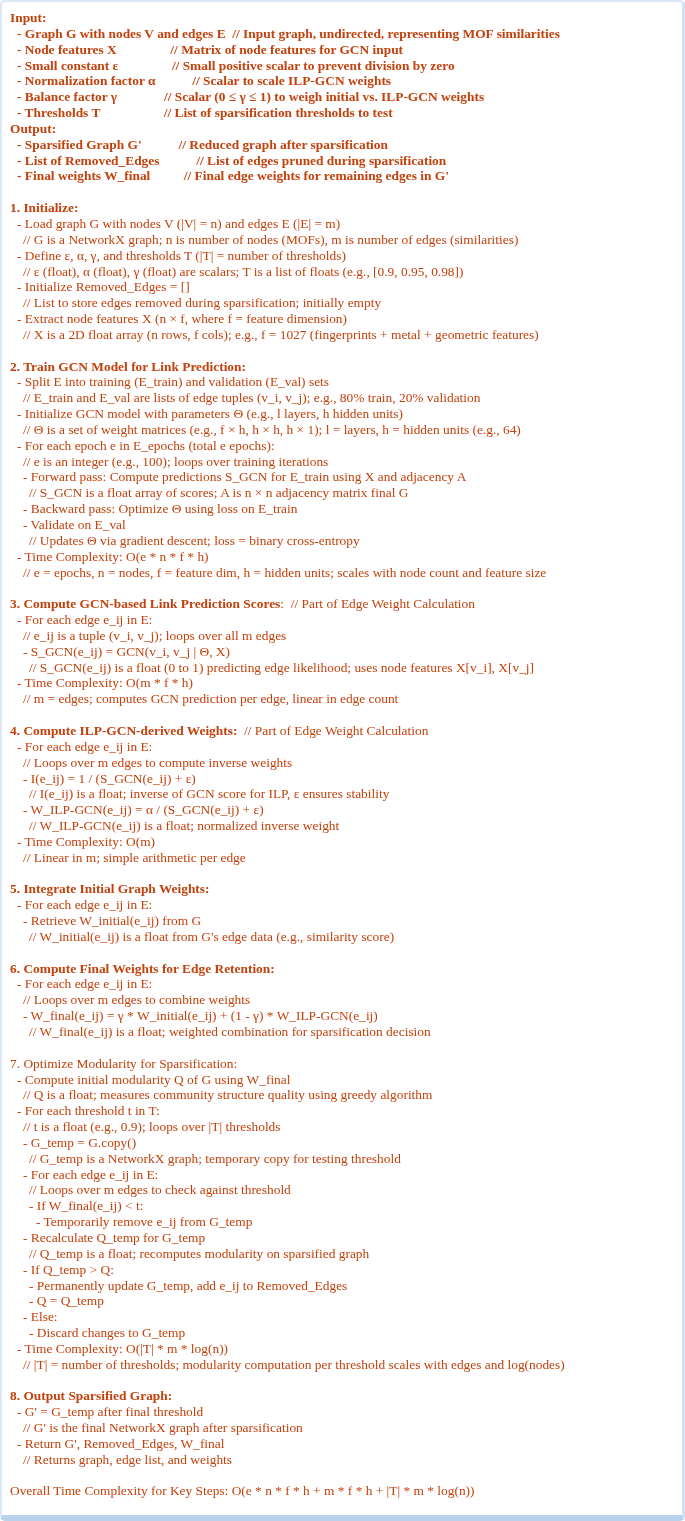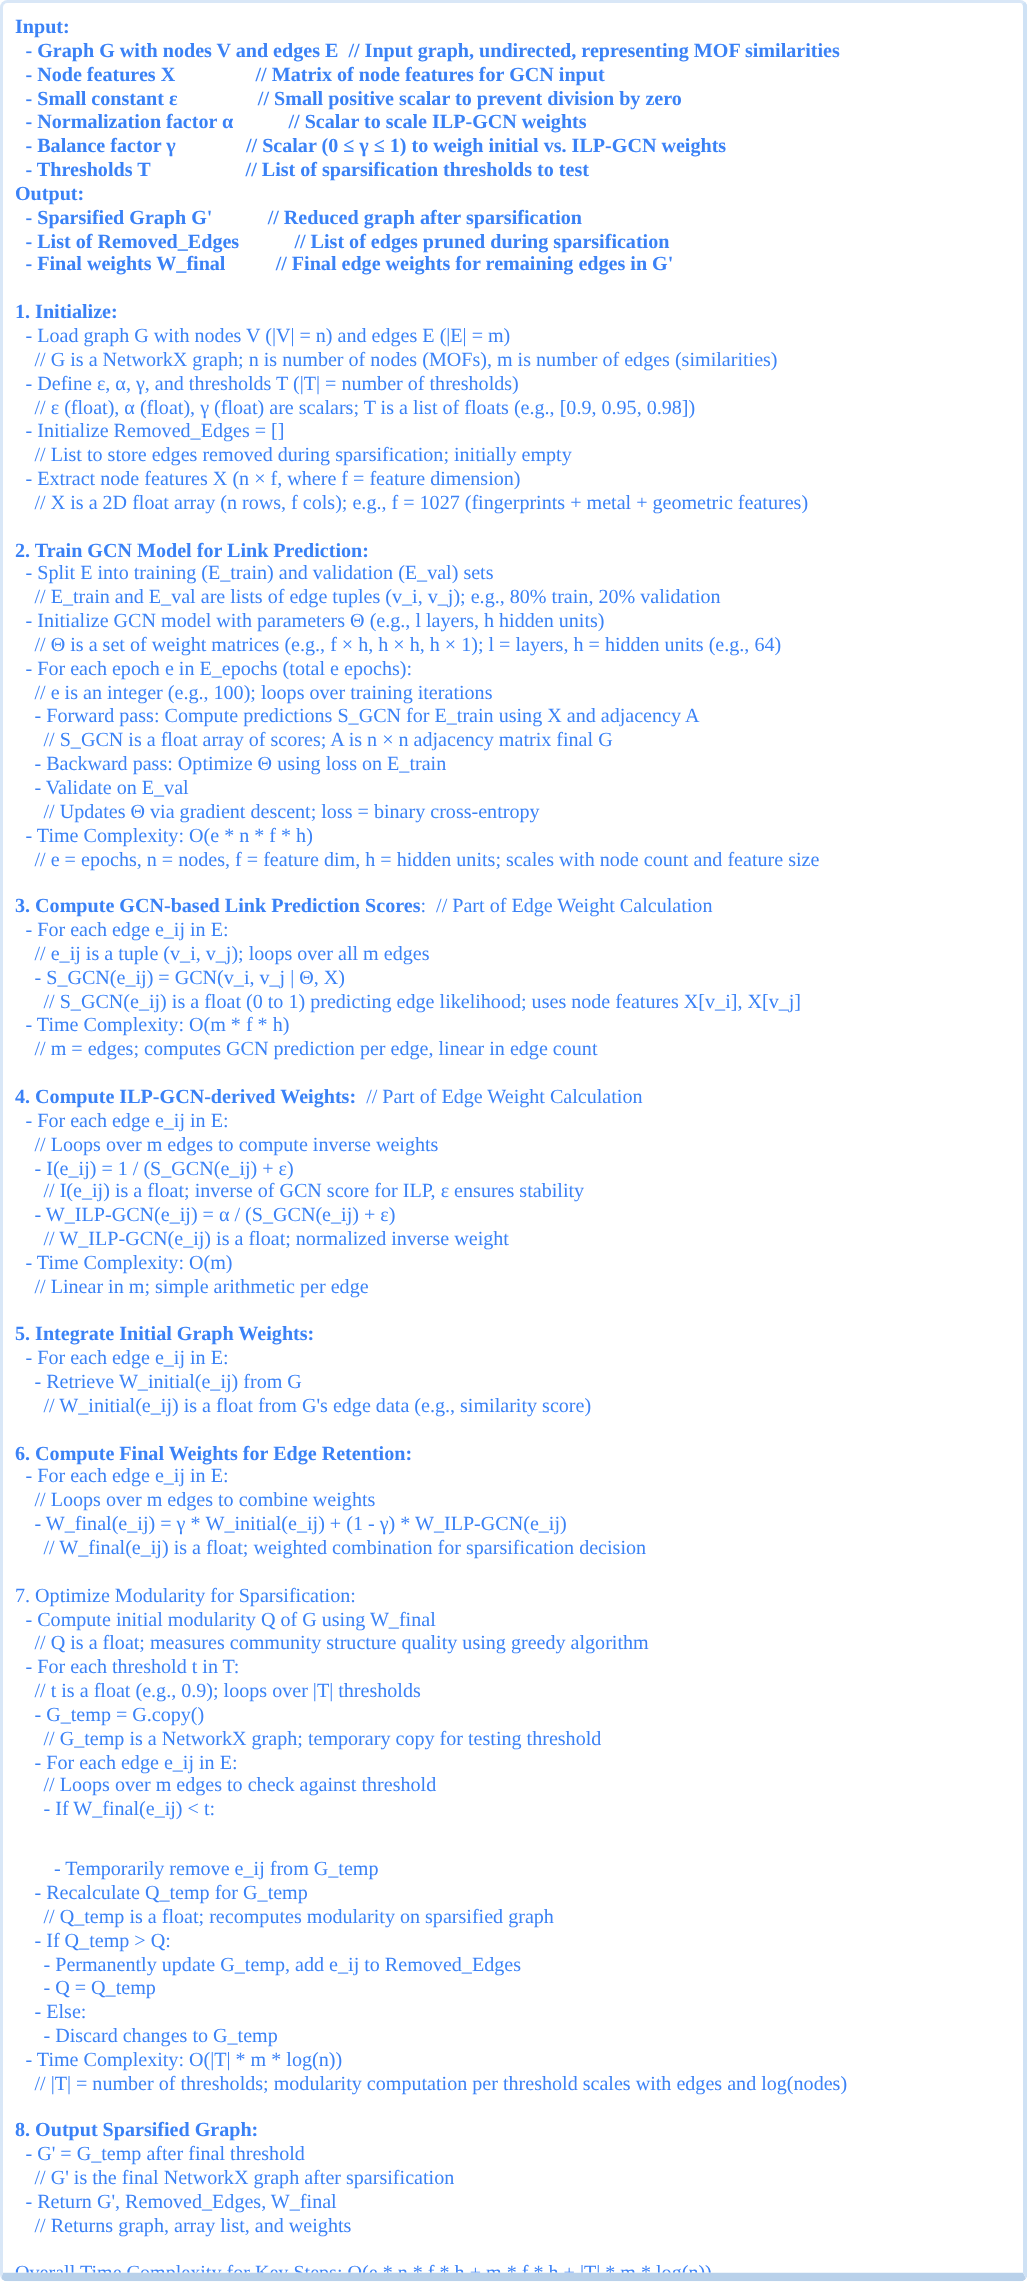--- a/index.html
+++ b/index.html
@@ -9,30 +9,30 @@
     background:#ffffff;
     border:2px solid #d9e7f7;
     border-right:3px solid #cfe2f5;
     border-bottom:6px solid #b9d1ea;
     border-radius:5px;
     padding:8px 6px 6px 8px;
     overflow:hidden;
     font-family:"Liberation Serif","DejaVu Serif",serif;
     font-size:13.4px;
     line-height:15.85px;
-    color:#3b82f6;
+    color:#c2410c;
   }
   .line{white-space:pre;}
   .line span.b{font-weight:bold;}
   .blank{height:15.85px;}
   .indent-0{padding-left:0;}
   .indent-1{padding-left:7px;}
   .indent-2{padding-left:13px;}
   .indent-3{padding-left:19px;}
-  .indent-4{padding-left:26px;margin-top:24px;}
+  .indent-4{padding-left:26px;}
 </style>
 </head>
 <body>
 
 <div class="page">
   <div>
       <div class="line indent-0"><span class="b">Input:</span></div>
       <div class="line indent-1"><span class="b">- Graph G with nodes V and edges E  // Input graph, undirected, representing MOF similarities</span></div>
       <div class="line indent-1"><span class="b">- Node features X                // Matrix of node features for GCN input</span></div>
       <div class="line indent-1"><span class="b">- Small constant ε                // Small positive scalar to prevent division by zero</span></div>
@@ -116,17 +116,17 @@
       <div class="line indent-3"><span>- Q = Q_temp</span></div>
       <div class="line indent-2"><span>- Else:</span></div>
       <div class="line indent-3"><span>- Discard changes to G_temp</span></div>
       <div class="line indent-1"><span>- Time Complexity: O(|T| * m * log(n))</span></div>
       <div class="line indent-2"><span>// |T| = number of thresholds; modularity computation per threshold scales with edges and log(nodes)</span></div>
       <div class="line indent-0 blank"></div>
       <div class="line indent-0"><span class="b">8. Output Sparsified Graph:</span></div>
       <div class="line indent-1"><span>- G' = G_temp after final threshold</span></div>
       <div class="line indent-2"><span>// G' is the final NetworkX graph after sparsification</span></div>
       <div class="line indent-1"><span>- Return G', Removed_Edges, W_final</span></div>
-      <div class="line indent-2"><span>// Returns graph, array list, and weights</span></div>
+      <div class="line indent-2"><span>// Returns graph, edge list, and weights</span></div>
       <div class="line indent-0 blank"></div>
       <div class="line indent-0"><span>Overall Time Complexity for Key Steps: O(e * n * f * h + m * f * h + |T| * m * log(n))</span></div>
     </div>
 </div>
 
 </body></html>

